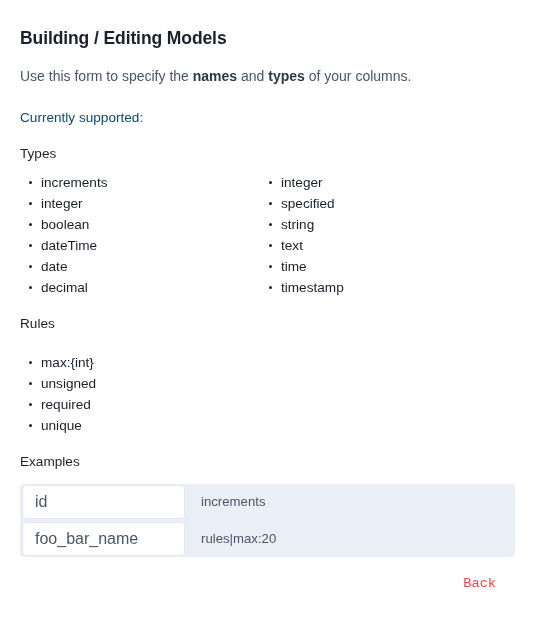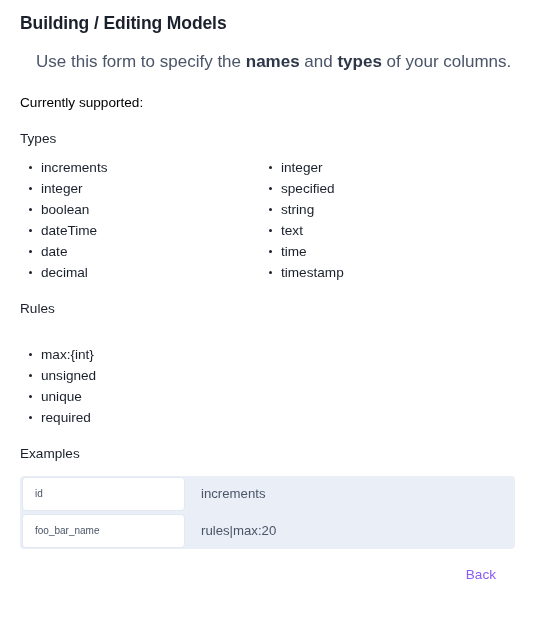--- a/index.html
+++ b/index.html
@@ -14,51 +14,51 @@
     font-family: "Liberation Sans", sans-serif;
     -webkit-font-smoothing: antialiased;
     overflow: hidden;
   }
 
   .page {
     position: relative;
     width: 533px;
     height: 553px;
     box-sizing: border-box;
-    padding: 1px 20px;
+    padding: 16px 20px;
   }
 
   
   .page-title {
     margin: 0;
     padding-top: 11px;
     font-size: 17.5px;
     font-weight: bold;
     line-height: 1.35;
     color: #1a202c;
     letter-spacing: -0.1px;
   }
 
   
   .intro {
-    margin: 15px 0 0 16px;
-    font-size: 17px;
+    margin: 15px 0 0 0;
+    font-size: 14px;
     line-height: 21px;
     color: #4a5568;
   }
   .intro .strong {
     font-weight: bold;
     color: #2d3748;
   }
 
   .supported-label {
     margin: 21px 0 0 0;
     font-size: 13.6px;
     line-height: 20px;
-    color: #000000;
+    color: #0c4a6e;
   }
 
   
   .section-label {
     margin: 16px 0 0 0;
     font-size: 13.6px;
     line-height: 20px;
     color: #1a202c;
   }
 
@@ -91,21 +91,21 @@
     position: absolute;
     left: 9px;
     top: 9px;
     width: 3px;
     height: 3px;
     border-radius: 50%;
     background: #1a202c;
   }
 
   .rules-wrap {
-    margin-top: 25px;
+    margin-top: 18px;
   }
 
   
   .examples-panel {
     margin: 12px 0 0 0;
     width: 495px;
     background: #eaeef6;
     border-radius: 4px;
     padding: 0;
     box-sizing: border-box;
@@ -123,43 +123,44 @@
     flex: 0 0 163px;
     width: 163px;
     margin: 1px 0 1px 2px;
     background: #ffffff;
     border: 1px solid #e2e8f0;
     border-radius: 4px;
     box-sizing: border-box;
     display: flex;
     align-items: center;
     padding: 0 12px;
-    font-size: 10px;
+    font-size: 16px;
     color: #4a5568;
   }
   .example-type {
     flex: 1 1 auto;
     display: flex;
     align-items: center;
     padding: 0 0 0 16px;
     font-size: 13.2px;
     color: #4a5568;
   }
 
   
   .footer {
     margin-top: 16px;
     text-align: right;
     padding-right: 17px;
   }
   .back-link {
     font-size: 13.6px;
-    color: #8b5cf6;
+    color: #ef4444;
     text-decoration: none;
     cursor: pointer;
+    font-family: Liberation Mono, monospace;
   }
 </style>
 </head>
 <body>
 
 <div class="page">
 
   <h1 class="page-title">Building / Editing Models</h1>
 
   <p class="intro">
@@ -192,22 +193,22 @@
       </ul>
     </div>
   </div>
 
   <p class="section-label">Rules</p>
 
   <div class="rules-wrap">
     <ul class="bullets">
       <li>max:{int}</li>
       <li>unsigned</li>
+      <li>required</li>
       <li>unique</li>
-      <li>required</li>
     </ul>
   </div>
 
   <p class="section-label">Examples</p>
 
   <div class="examples-panel">
 
     <div class="example-row">
       <div class="example-name">id</div>
       <div class="example-type">increments</div>

